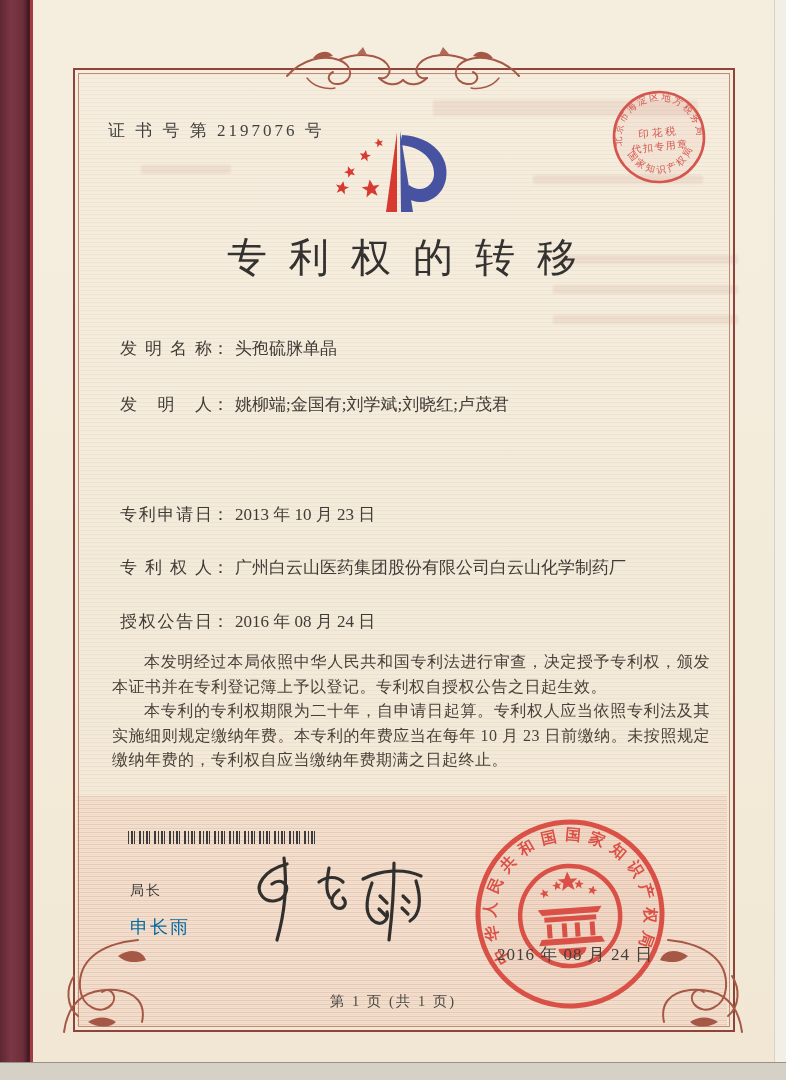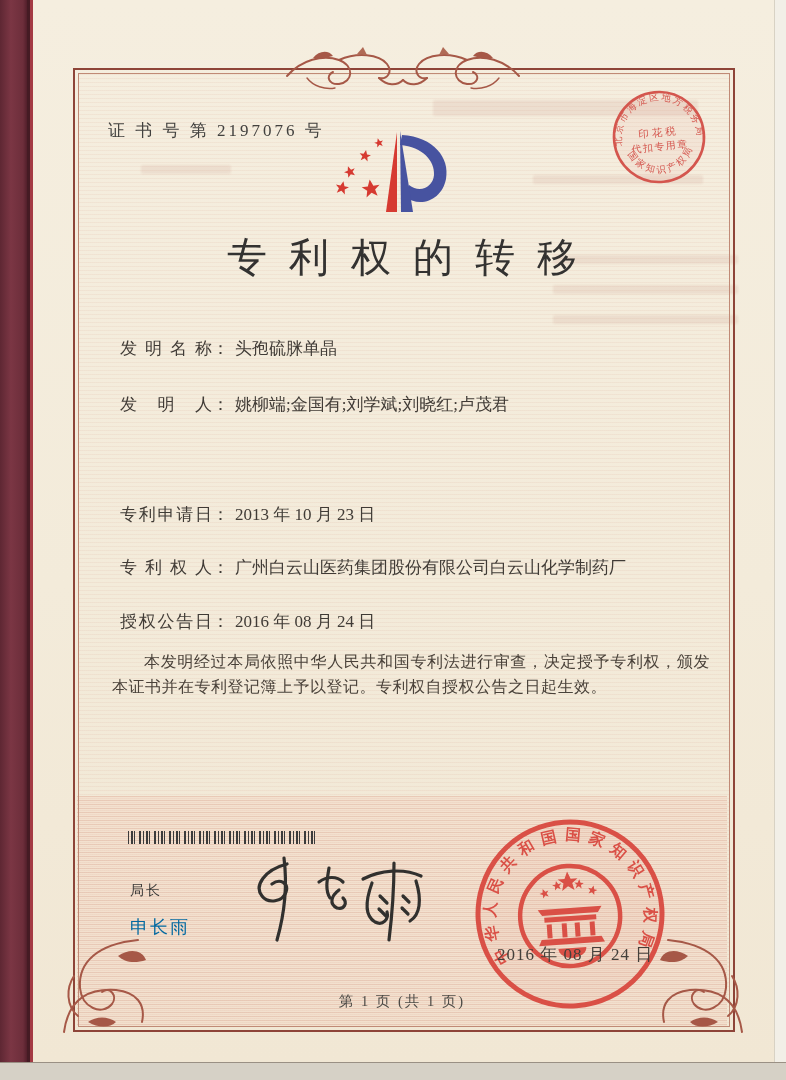--- a/index.html
+++ b/index.html
@@ -35,21 +35,21 @@
   .field .lab{display:inline-block;width:92px;text-align:justify;text-align-last:justify;}
   .field .col{display:inline-block;margin-right:6px;}
   .paras{position:absolute;left:112px;top:641px;width:598px;font-size:16px;line-height:24.5px;
          color:#4a423a;text-align:justify;letter-spacing:0.5px;margin-top:9px;}
   .paras p{margin:0;text-indent:2em;}
   .barcode{position:absolute;left:128px;top:831px;width:188px;height:13px;
     background:repeating-linear-gradient(90deg,#3c3c3c 0 1px,transparent 1px 3px,#3c3c3c 3px 5px,transparent 5px 6px,#3c3c3c 6px 7px,transparent 7px 11px,#3c3c3c 11px 13px,transparent 13px 15px);}
   .director-label{position:absolute;left:130px;top:882px;font-size:14px;letter-spacing:2px;color:#3c3b39;}
   .director-name{position:absolute;left:130px;top:915px;font-size:18px;letter-spacing:2px;color:#0369a1;}
   .seal-date{position:absolute;left:497px;top:943px;font-size:17px;letter-spacing:1px;color:#44403b;z-index:6;}
-  .footer-page{position:absolute;left:73px;top:992px;width:658px;text-align:center;
+  .footer-page{position:absolute;left:64px;top:992px;width:658px;text-align:center;
                font-size:14.5px;letter-spacing:2px;color:#4c4a46;}
   svg{position:absolute;overflow:visible;}
   
   .ghost{position:absolute;background:rgba(202,146,132,0.16);filter:blur(1.3px);border-radius:2px;}
 </style>
 </head>
 <body>
 
 <div class="canvas">
 
@@ -167,20 +167,21 @@
   </div>
   <div class="field" style="top:556px;">
     <span class="lab">专利权人</span><span class="col">：</span><span>广州白云山医药集团股份有限公司白云山化学制药厂</span>
   </div>
   <div class="field" style="top:610px;">
     <span class="lab">授权公告日</span><span class="col">：</span><span>2016 年 08 月 24 日</span>
   </div>
 
   <div class="paras">
     <p>本发明经过本局依照中华人民共和国专利法进行审查，决定授予专利权，颁发本证书并在专利登记簿上予以登记。专利权自授权公告之日起生效。</p>
+    <p>本专利的专利权期限为二十年，自申请日起算。专利权人应当依照专利法及其实施细则规定缴纳年费。本专利的年费应当在每年 10 月 23 日前缴纳。未按照规定缴纳年费的，专利权自应当缴纳年费期满之日起终止。</p>
   </div>
 
   <div class="barcode"></div>
 
   <div class="director-label">局长</div>
   <div class="director-name">申长雨</div>
 
   <svg style="left:232px;top:852px;" width="200" height="92" viewBox="0 0 200 92">
     <g stroke="#31302e" stroke-width="3.2" fill="none" stroke-linecap="round" stroke-linejoin="round">
       <path d="M55,12 C32,18 22,34 30,44 C36,52 51,50 54,40 C57,31 48,26 40,32"></path>

